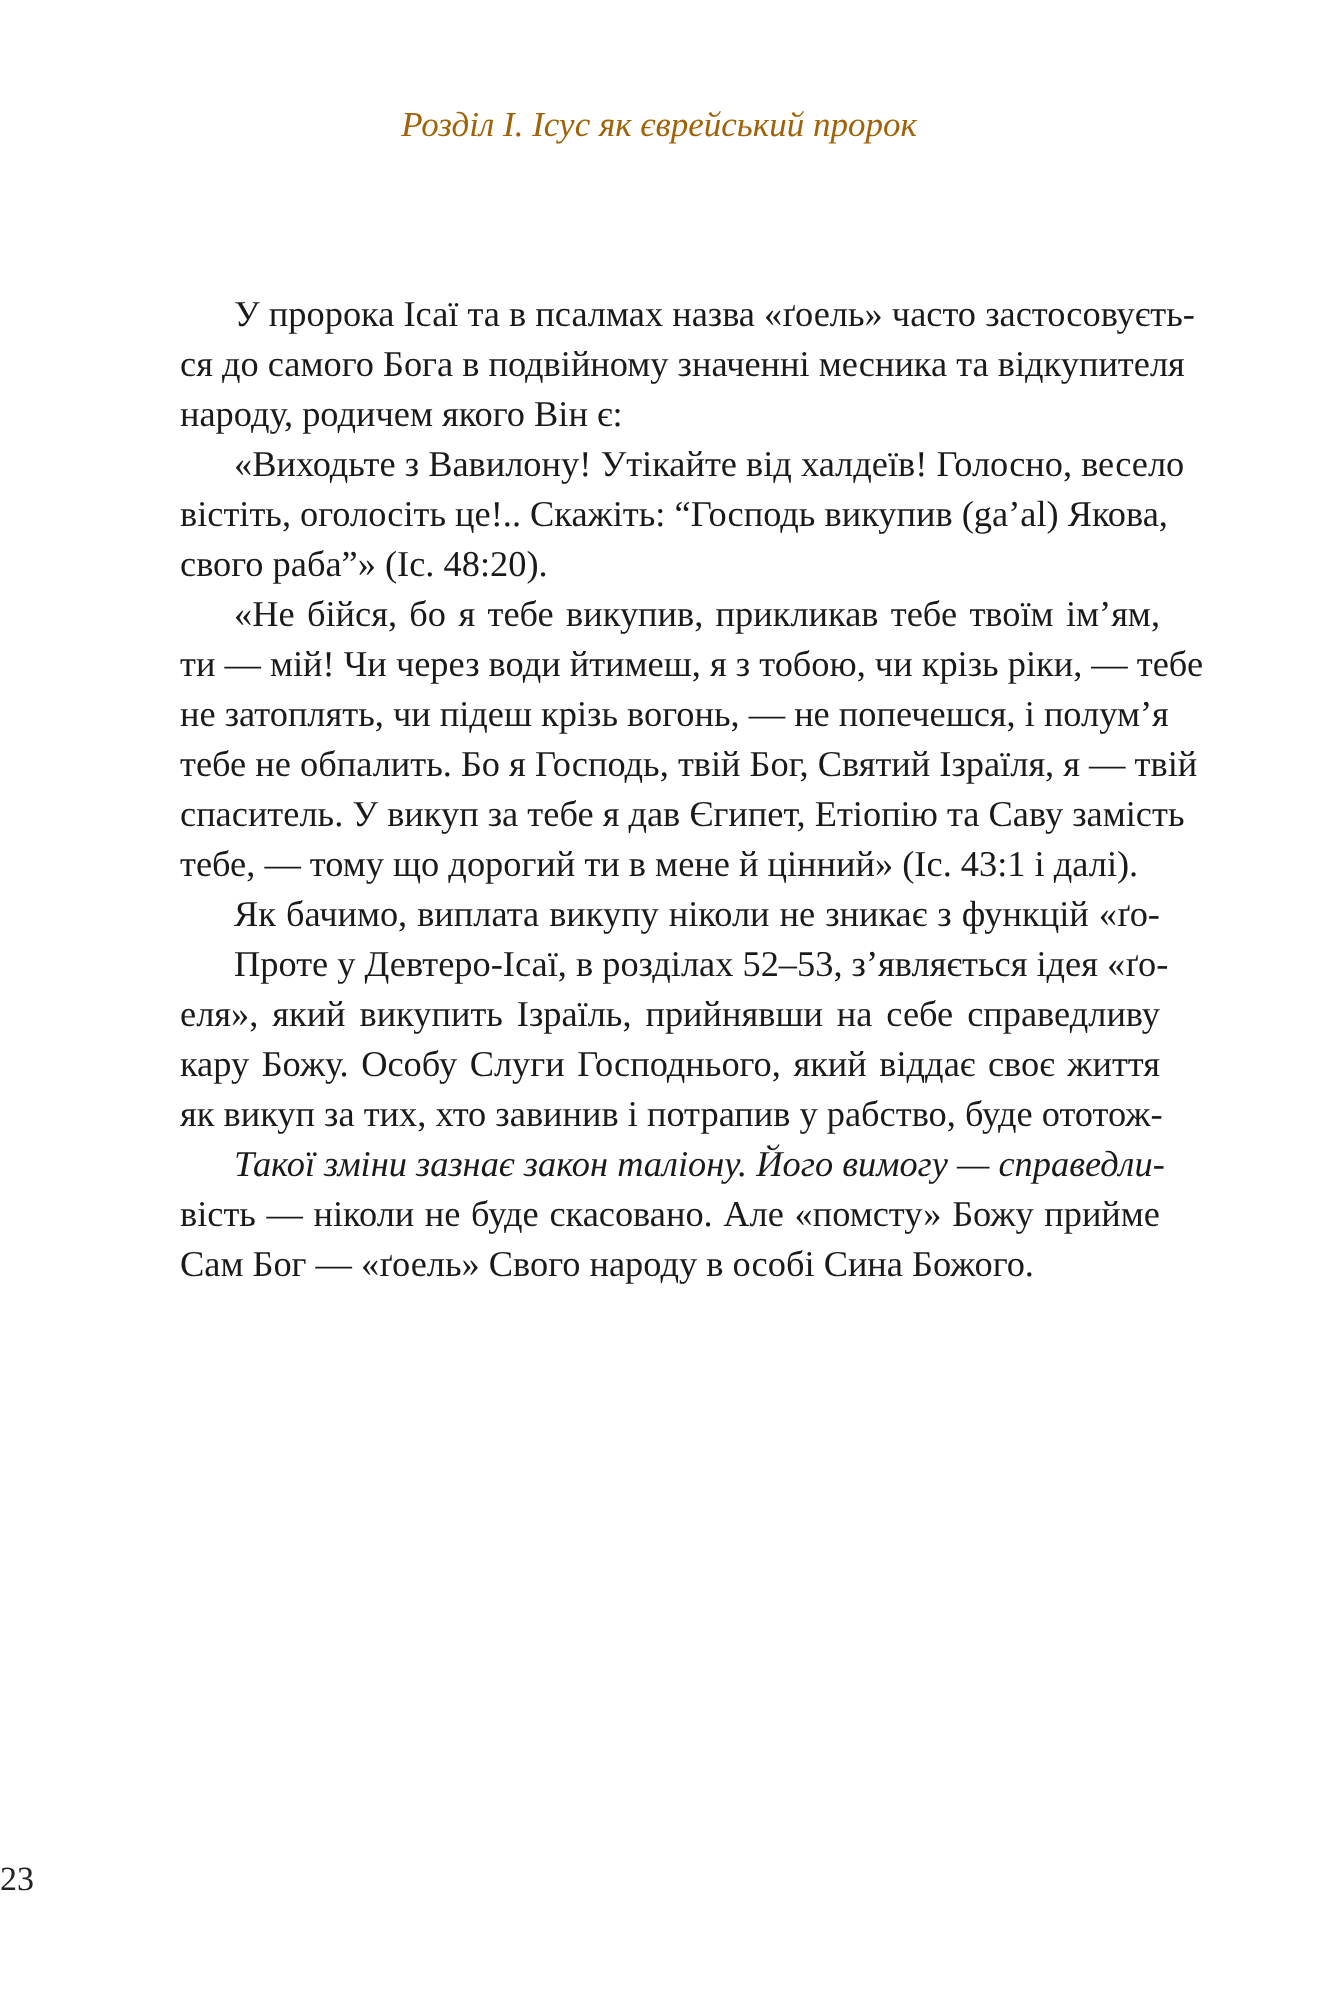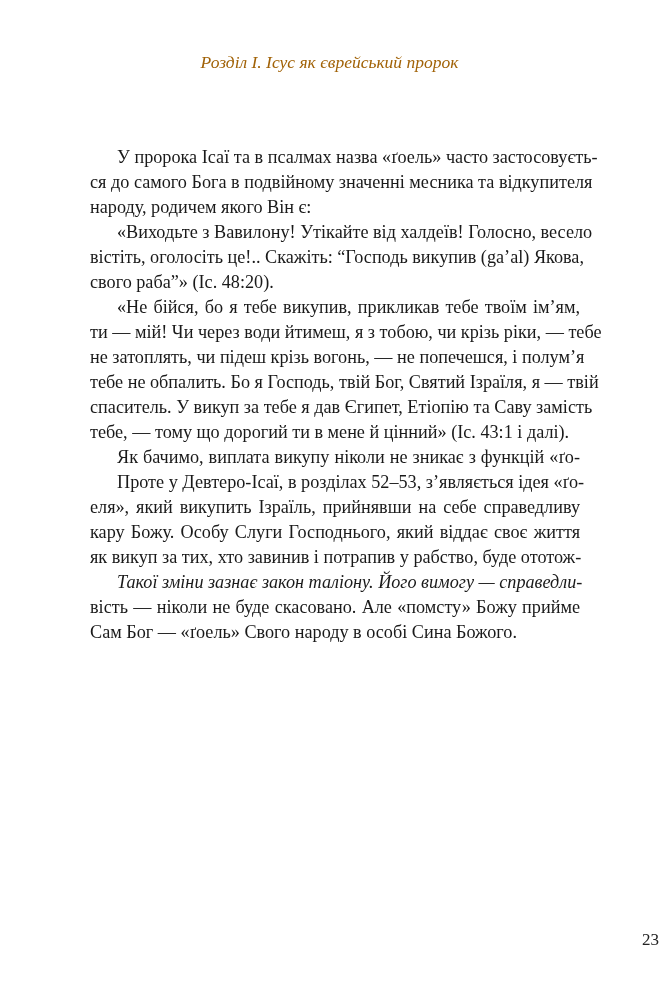--- a/index.html
+++ b/index.html
@@ -7,21 +7,21 @@
          font-family: "Liberation Serif", "DejaVu Serif", serif; color: #1a1a1a; }
   .running-head { position: absolute; top: 52px; left: 0; width: 659px; text-align: center;
                   font-style: italic; font-size: 17.5px; color: #a16207; }
   .body-text { position: absolute; top: 98px; left: 90px; width: 490px; margin-top: 47px; }
   .line { display: block; height: 25px; line-height: 25px; font-size: 18.2px;
           text-align: justify; text-align-last: justify; white-space: nowrap; }
   .line.last { text-align-last: left; }
   .line.indent { padding-left: 27px; }
   .line .j { display: inline-block; width: 100%; text-align: justify; text-align-last: justify; }
   .line.last .j { text-align-last: left; }
-  .page-number { position: absolute; top: 930px; left: 0; width: 659px; text-align: right;
+  .page-number { position: absolute; top: 930px; left: 0; width: 659px; text-align: left;
                  font-size: 17px; color: #222; }
 </style>
 </head>
 <body>
 
 <div class="running-head">Розділ I. Ісус як єврейський пророк</div>
 
 <div class="body-text" id="body-text">
     <div class="line indent"><span class="j" style="width: 100%;">У пророка Ісаї та в псалмах назва «ґоель» часто застосовуєть-</span></div>
     <div class="line"><span class="j">ся до самого Бога в подвійному значенні месника та відкупителя</span></div>

